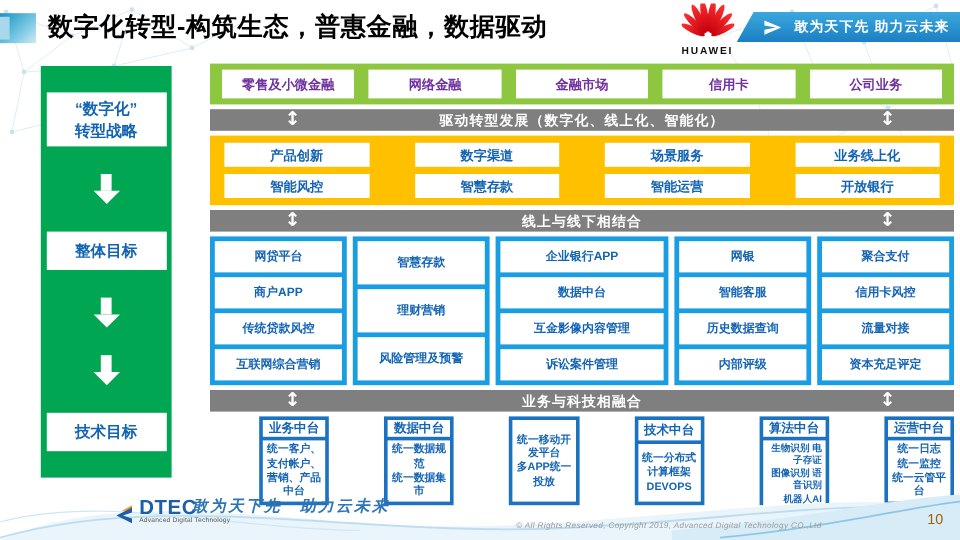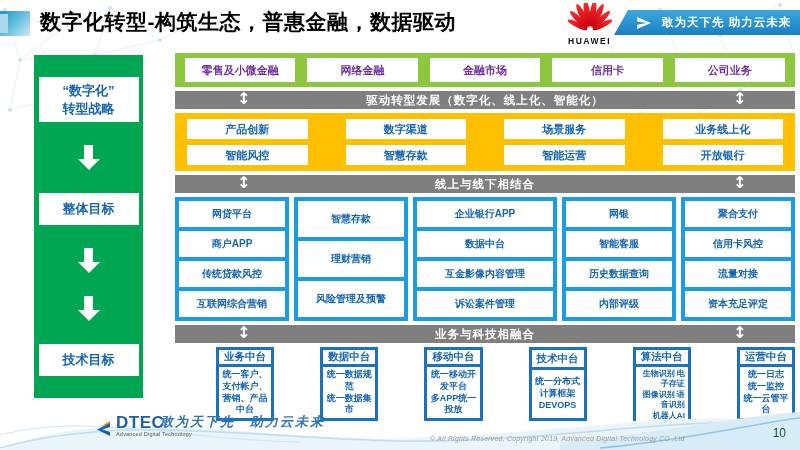--- a/index.html
+++ b/index.html
@@ -86,21 +86,21 @@
   
   .footer { position:absolute; left:0; bottom:0; width:800px; height:50px; }
   .dtec { position:absolute; left:94px; bottom:13px; display:flex; align-items:flex-end; gap:2px; }
   .dtec-text { display:flex; flex-direction:column; line-height:1; }
   .dtec-word { font-size:17px; font-weight:bold; color:#1B5FAA; letter-spacing:.5px; }
   .dtec-sub { font-size:5.5px; color:#555; margin-top:1px; letter-spacing:.2px; }
   .footer-slogan { position:absolute; left:160px; bottom:19px; font-size:13px; font-weight:bold;
     font-style:italic; color:#2E75B6; letter-spacing:2px; }
   .copyright { position:absolute; left:430px; bottom:8px; font-size:6.8px; font-style:italic;
     color:#9a9a9a; letter-spacing:.3px; }
-  .page-num { position:absolute; right:14px; bottom:10px; font-size:12px; color:#14532d; }
+  .page-num { position:absolute; right:14px; bottom:10px; font-size:12px; color:#a16207; }
 </style>
 </head>
 <body>
 
 <svg class="mesh tl" width="230" height="130" viewBox="0 0 230 130">
   <g stroke="#a8cfe8" stroke-width="0.7" fill="none">
     <path d="M5 10 L60 30 L110 8 L160 40 L210 15"></path>
       <path d="M20 60 L60 30 M110 8 L95 55 L160 40 M5 10 L20 60 L95 55 M20 60 L10 110 L70 95 L95 55"></path>
   </g>
   <g fill="#8fc0df">
@@ -286,21 +286,20 @@
     <div class="plat-col">
       <div class="plat-head">业务中台</div>
       <div class="plat-body prelined">统一客户、支付帐户、营销、产品中台</div>
     </div>
     <div class="plat-col">
       <div class="plat-head">数据中台</div>
       <div class="plat-body prelined">统一数据规范
 统一数据集市</div>
     </div>
     <div class="plat-col">
-      <div class="plat-head">移动中台</div>
       <div class="plat-body prelined">统一移动开发平台
 多APP统一投放</div>
     </div>
     <div class="plat-col">
       <div class="plat-head">技术中台</div>
       <div class="plat-body prelined">统一分布式
 计算框架DEVOPS</div>
     </div>
     <div class="plat-col">
       <div class="plat-head">算法中台</div>

